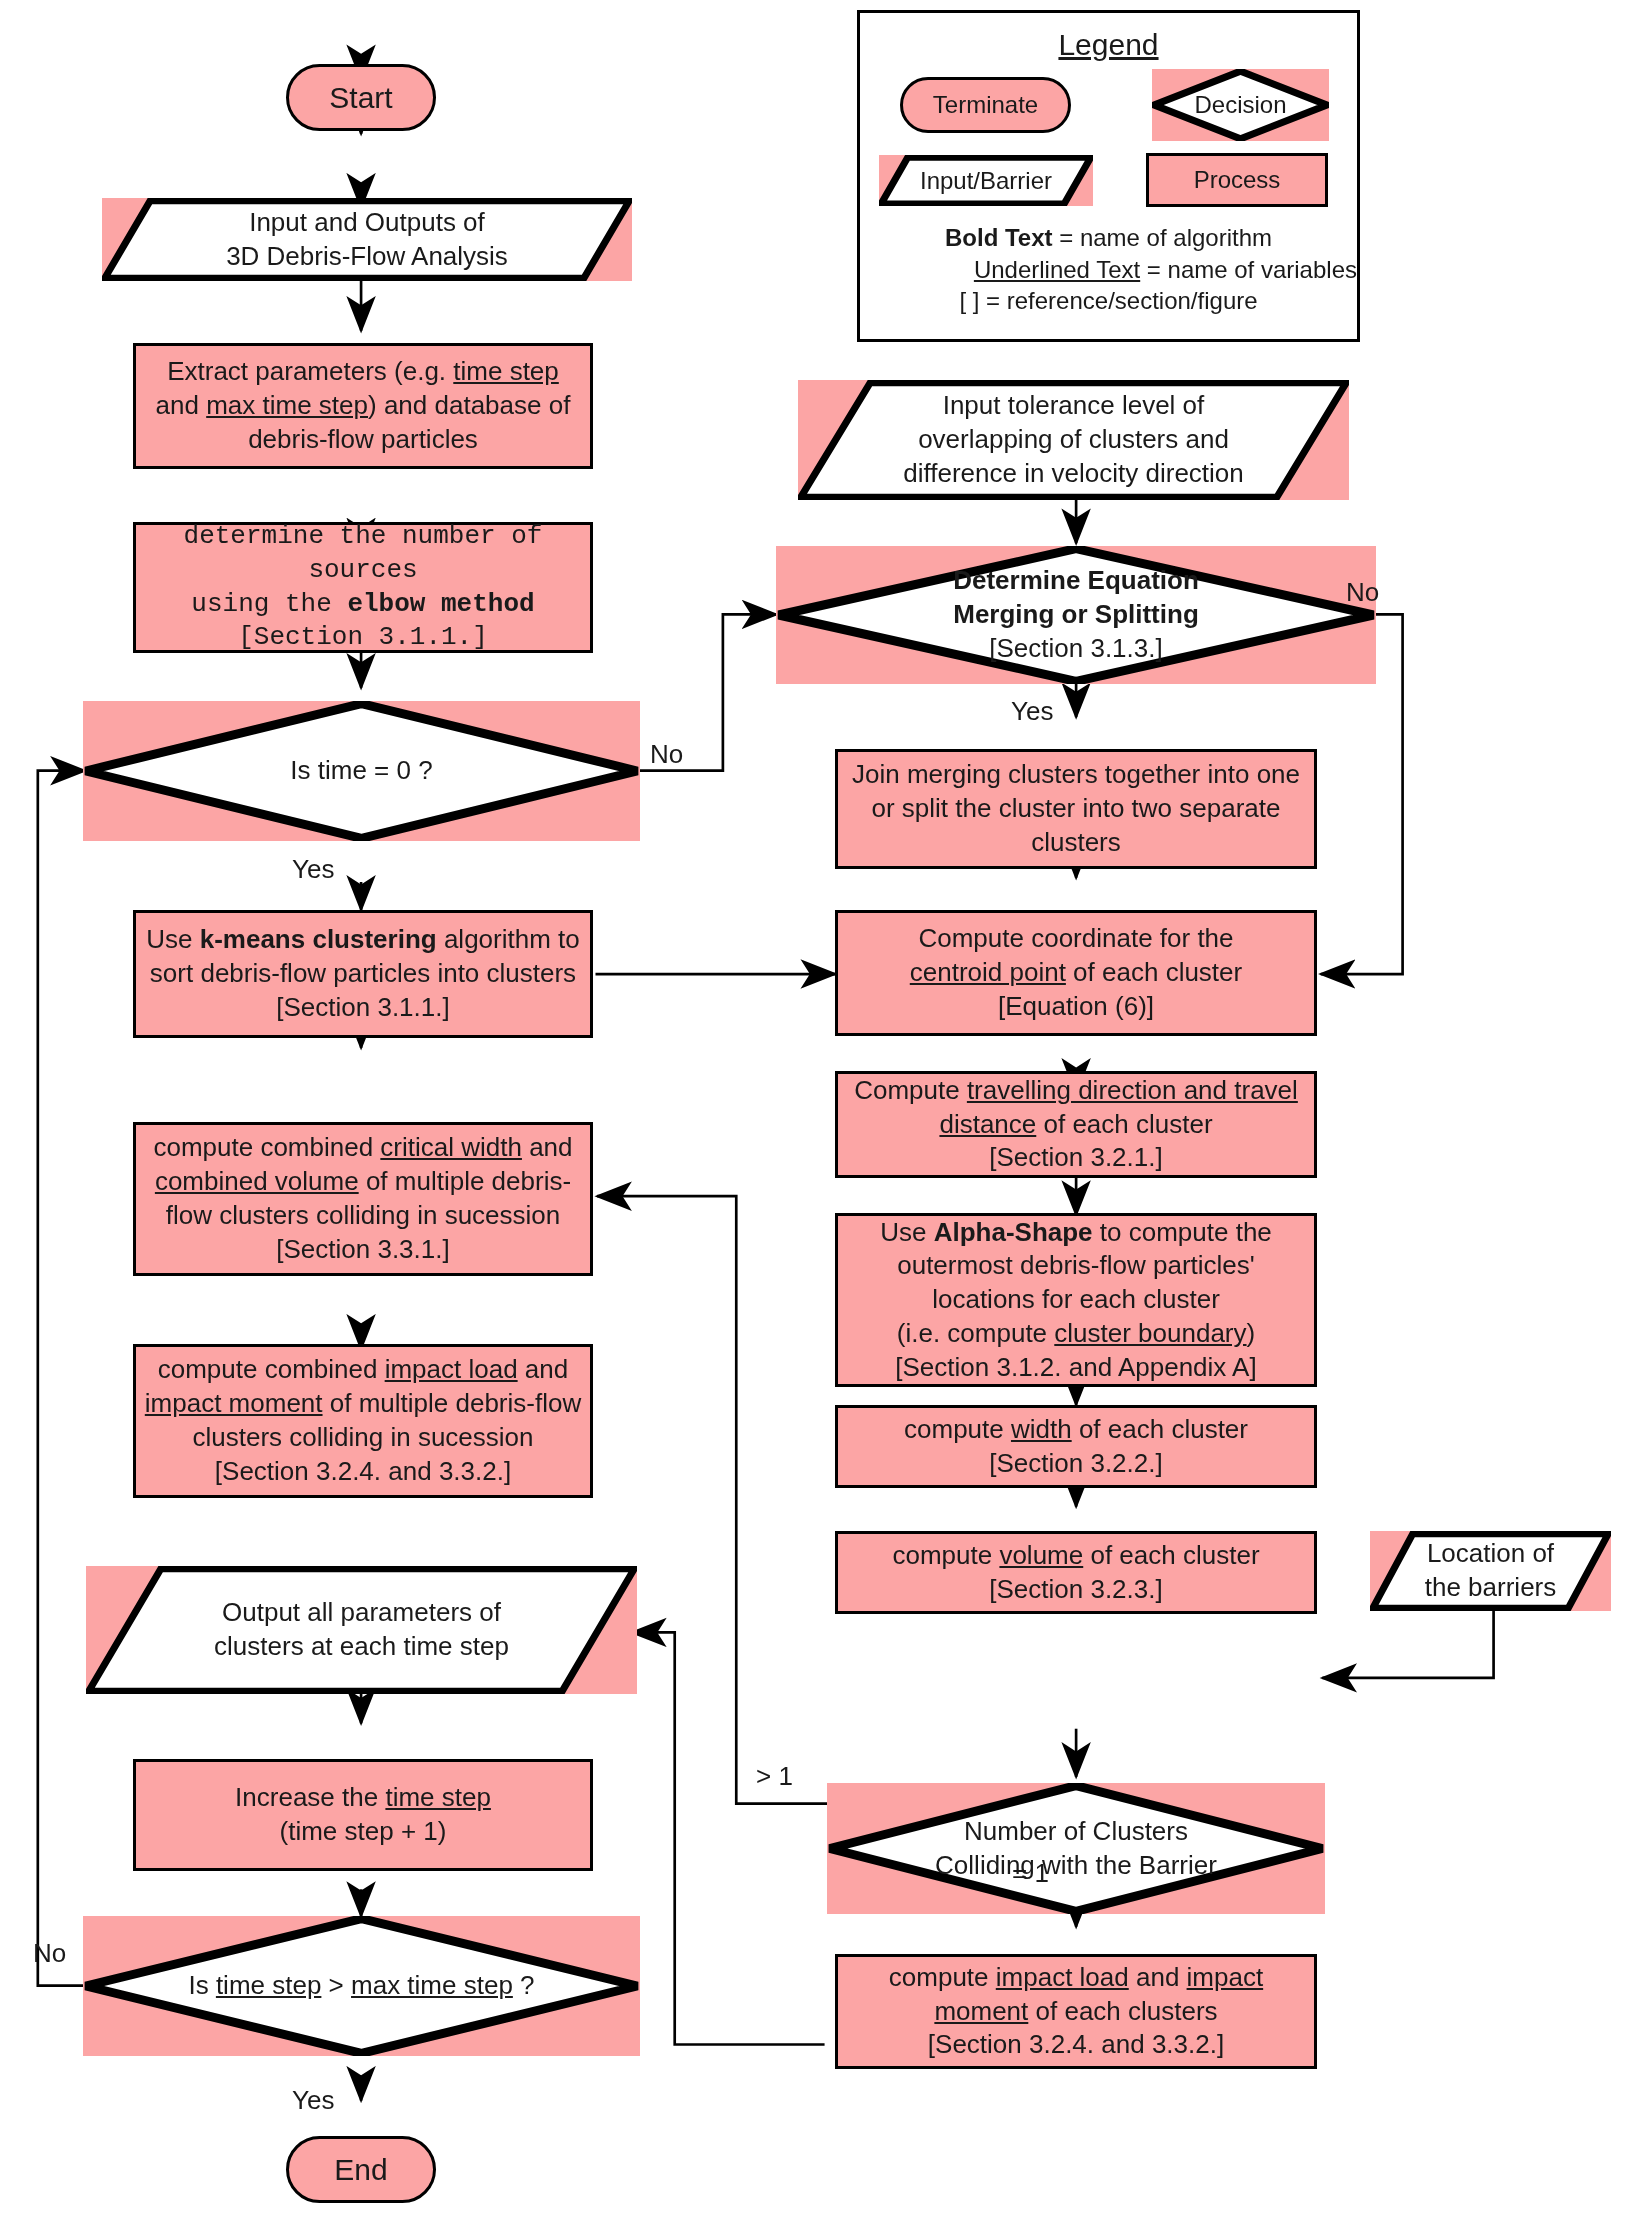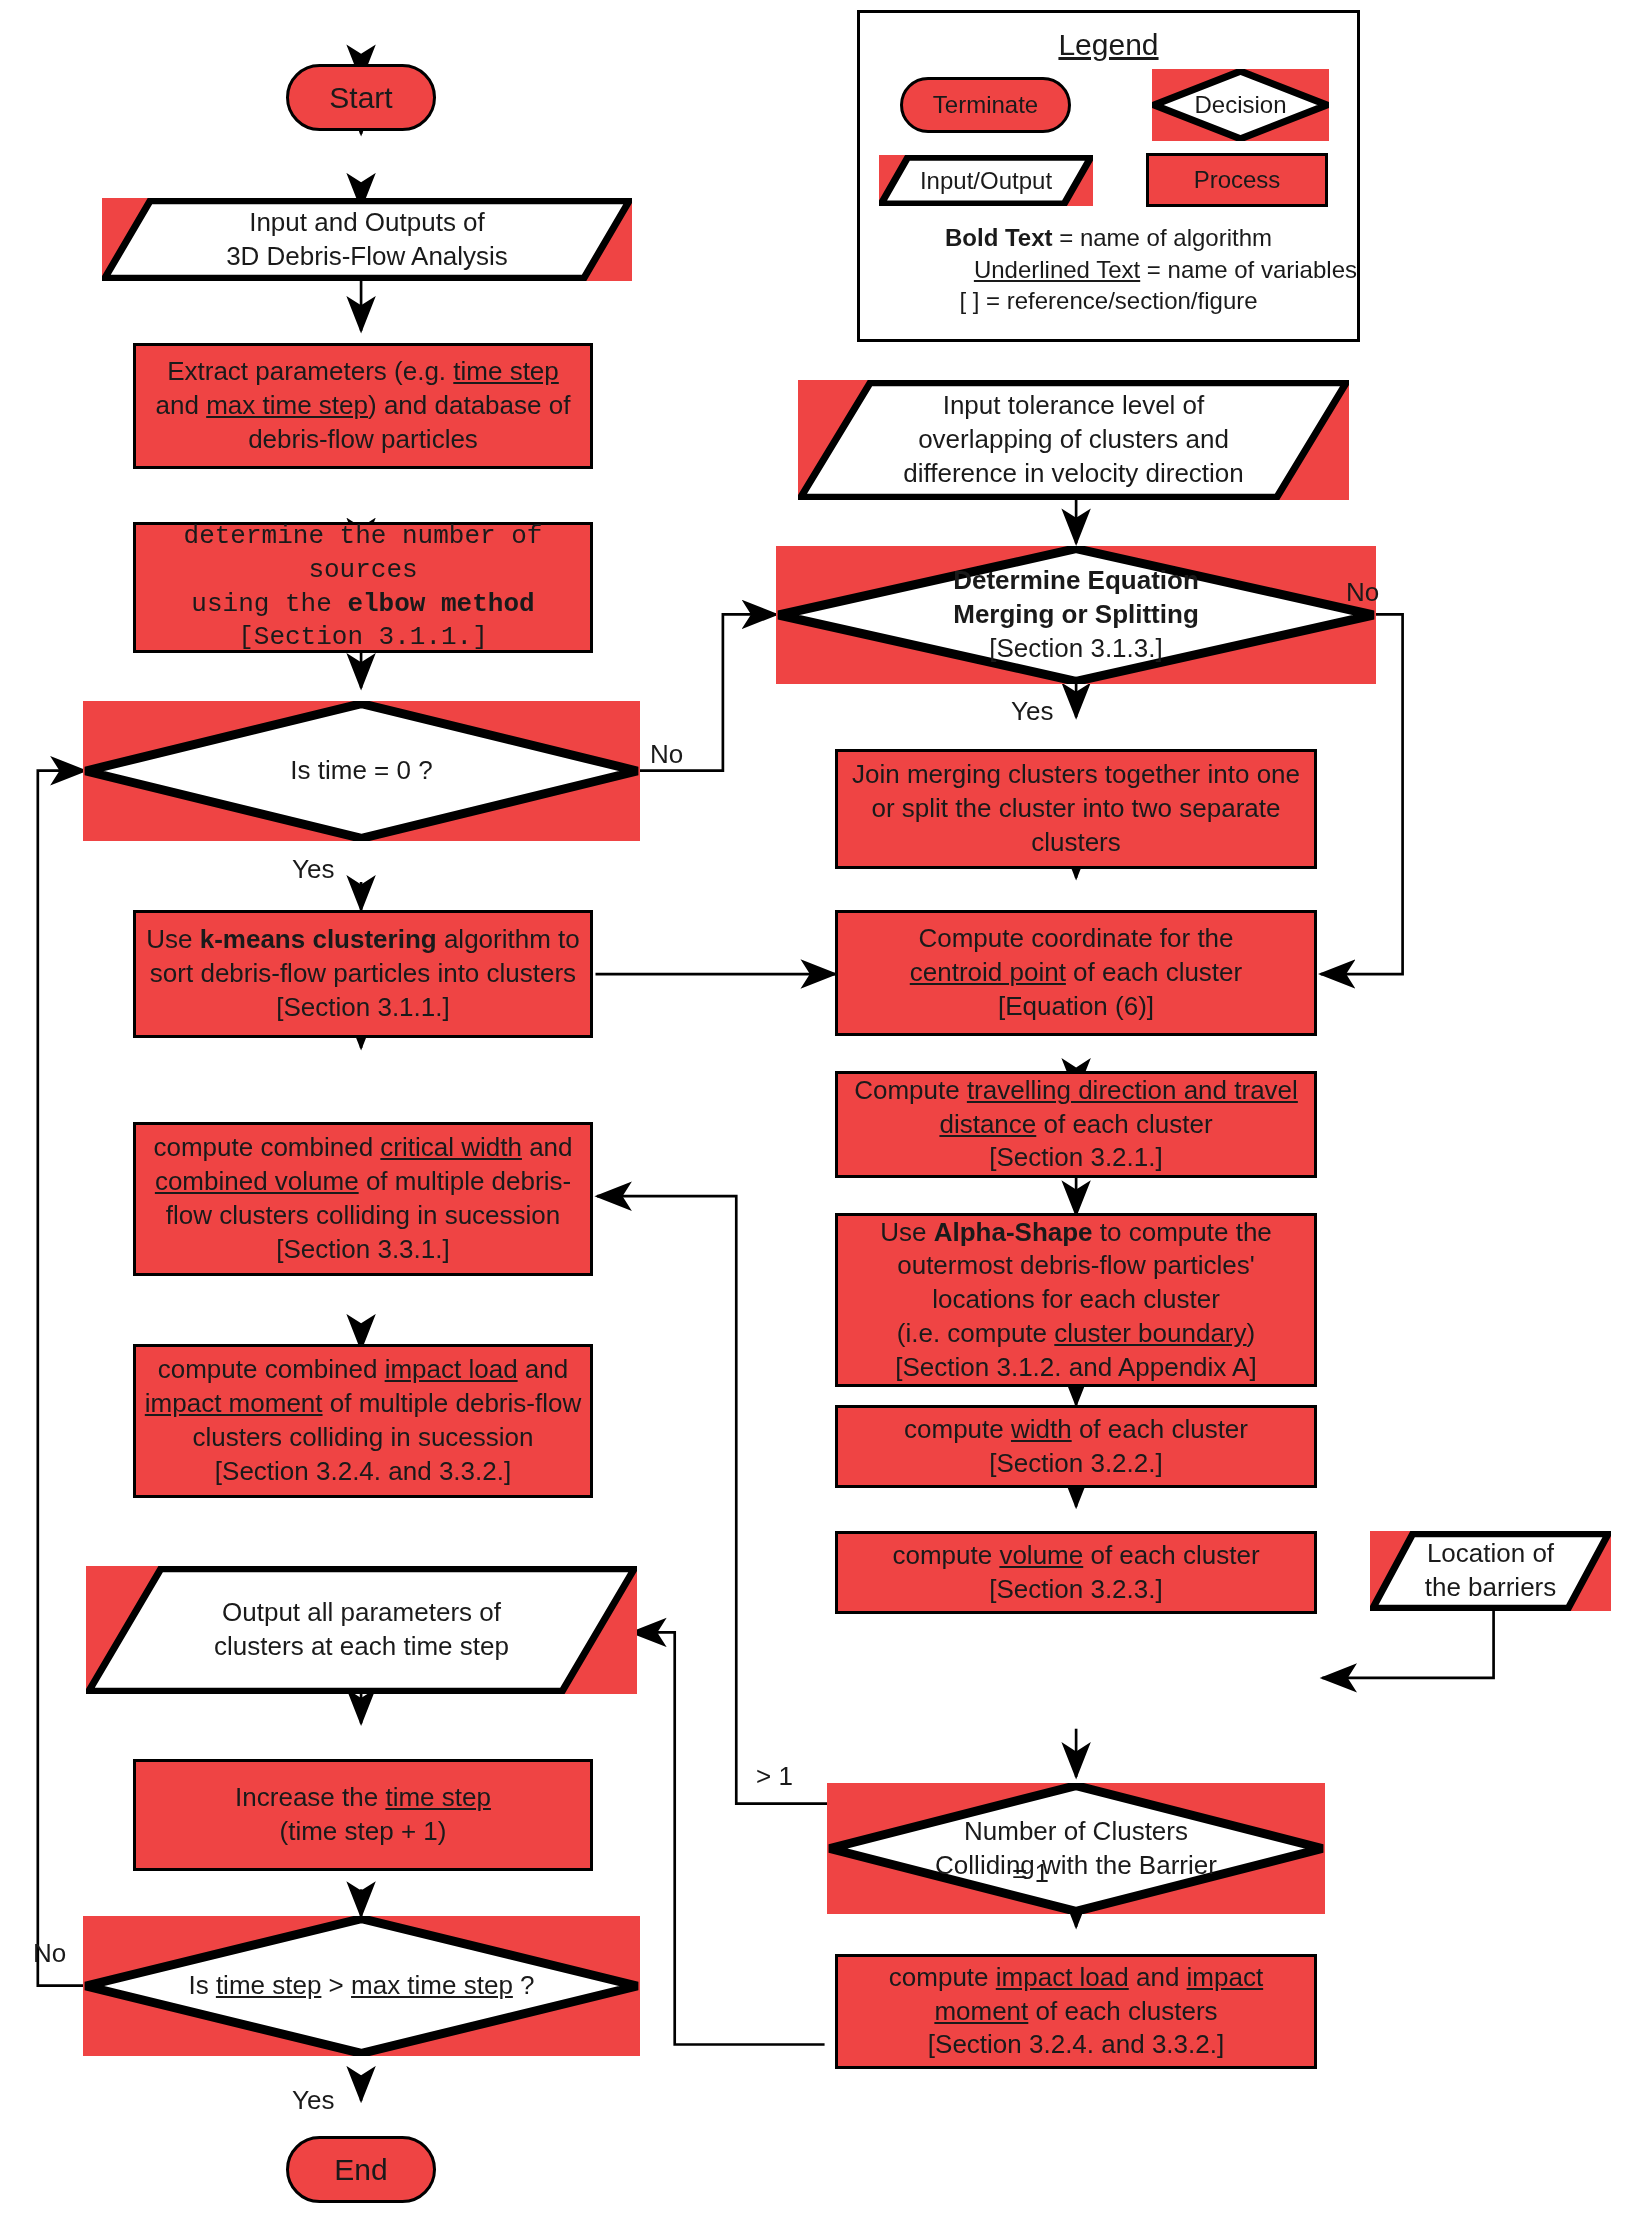--- a/index.html
+++ b/index.html
@@ -1,19 +1,19 @@
 <!DOCTYPE html>
 <html style="font-size:8.6px"><head>
 <meta charset="utf-8">
 <style>
   html,body{margin:0;padding:0;background:#ffffff;}
   body{font-family:"Liberation Sans", sans-serif;color:#1a1a1a;}
   #canvas{position:relative;width:1647px;height:2227px;background:#fff;overflow:hidden;}
   svg#wires{position:absolute;left:0;top:0;width:1647px;height:2227px;pointer-events:none;}
-  .node{position:absolute;box-sizing:border-box;display:flex;align-items:center;justify-content:center;text-align:center;background:#ef4444;}
+  .node{position:absolute;box-sizing:border-box;display:flex;align-items:center;justify-content:center;text-align:center;background:#fca5a5;}
   .node .txt{line-height:1.30;padding:0 7.5px;width:100%;}
   .proc{border:3.7px solid #000;}
   .term{border:3.7px solid #000;border-radius:535px;}
   .io{border:0;}
   .io .shape{position:absolute;left:0;top:0;width:100%;height:100%;}
   .io .txt{position:relative;z-index:2;}
   .dia{border:0;}
   .dia .shape{position:absolute;left:0;top:0;width:100%;height:100%;}
   .dia .txt{position:relative;z-index:2;}
   .lbl{position:absolute;background:transparent;white-space:nowrap;}
@@ -97,21 +97,21 @@
       <svg class="shape" viewBox="0 0 330 135" preserveAspectRatio="none">
         <polygon points="165,4 326,67.5 165,131 4,67.5" fill="#fff" stroke="#000" stroke-width="7" vector-effect="non-scaling-stroke"></polygon>
       </svg>
       <span class="txt">Decision</span>
     </div>
 
     <div class="node io f46" style="left:19px;top:142px;width:214px;height:51px;">
       <svg class="shape" viewBox="0 0 400 96" preserveAspectRatio="none">
         <polygon points="54,4 396,4 346,92 4,92" fill="#fff" stroke="#000" stroke-width="7" vector-effect="non-scaling-stroke"></polygon>
       </svg>
-      <span class="txt">Input/Output</span>
+      <span class="txt">Input/Barrier</span>
     </div>
 
     <div class="node proc f46" style="left:286px;top:140px;width:182px;height:54px;border-width:3.2px;text-align:center;">
       <span class="txt">Process</span>
     </div>
 
     <div style="position:absolute;left:0;top:211px;width:100%;text-align:center;" class="f46">
       <span class="b">Bold Text</span><span> = name of algorithm</span>
     </div>
     <div style="position:absolute;left:0;top:243px;width:100%;text-align:right;" class="f46">

